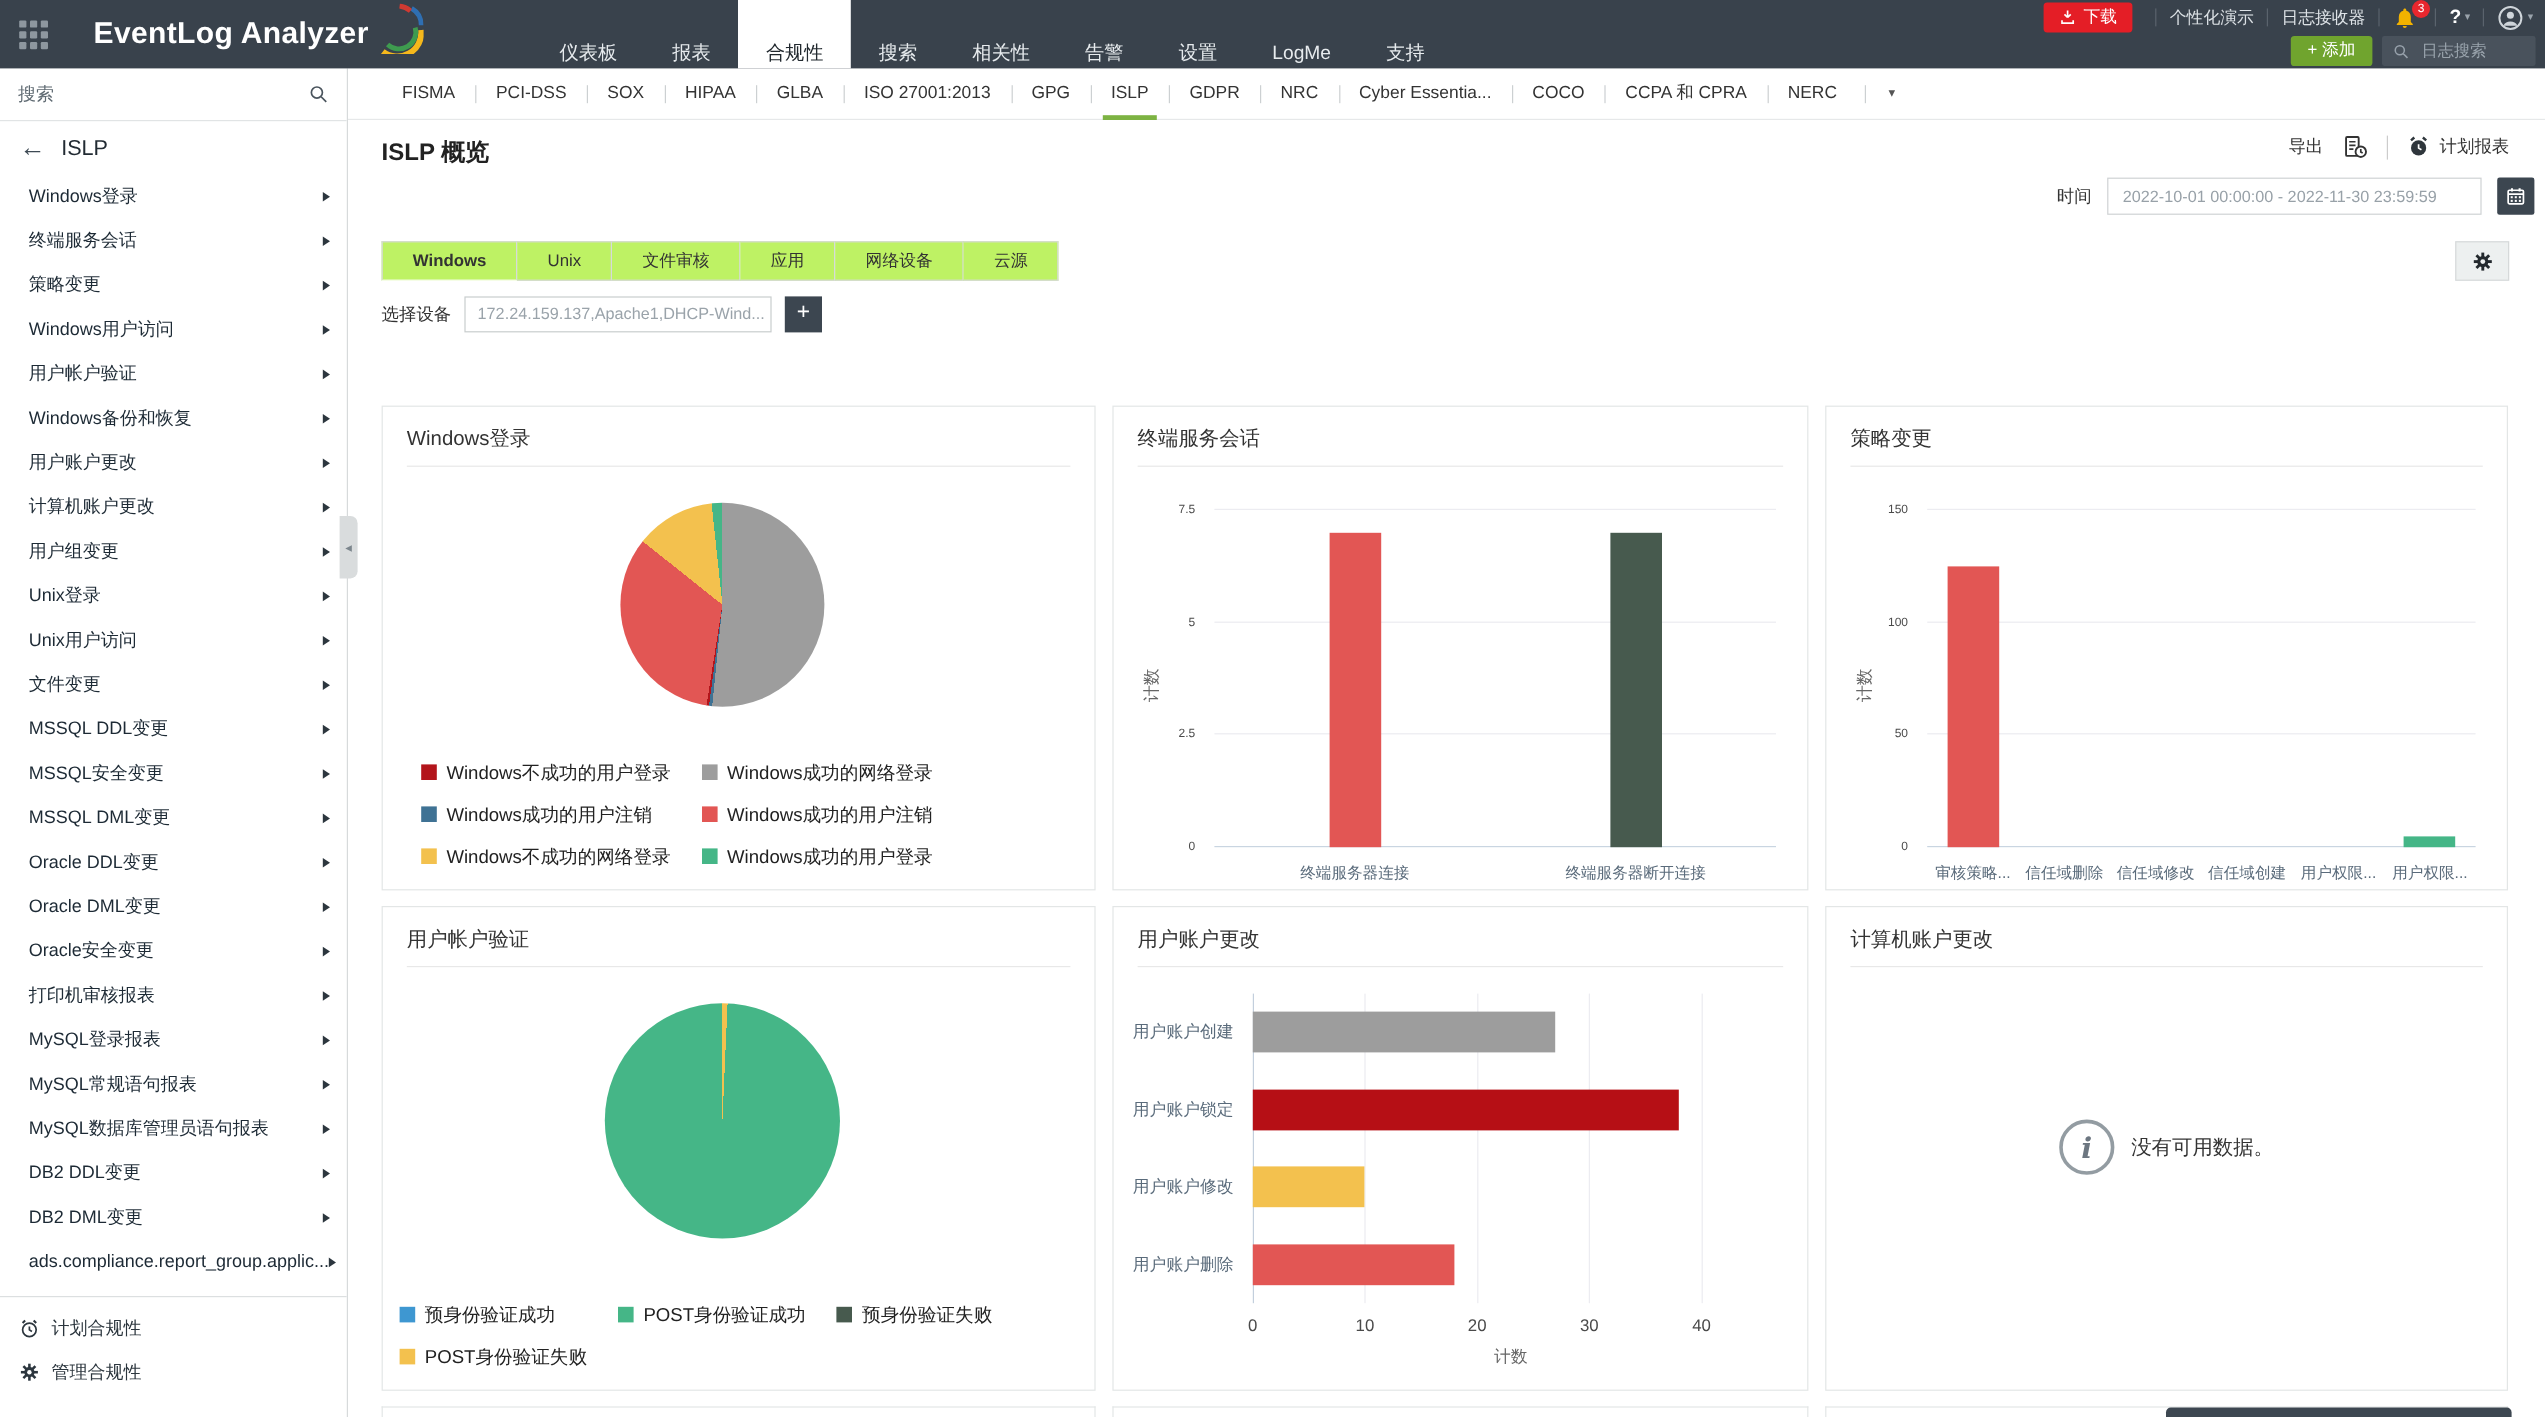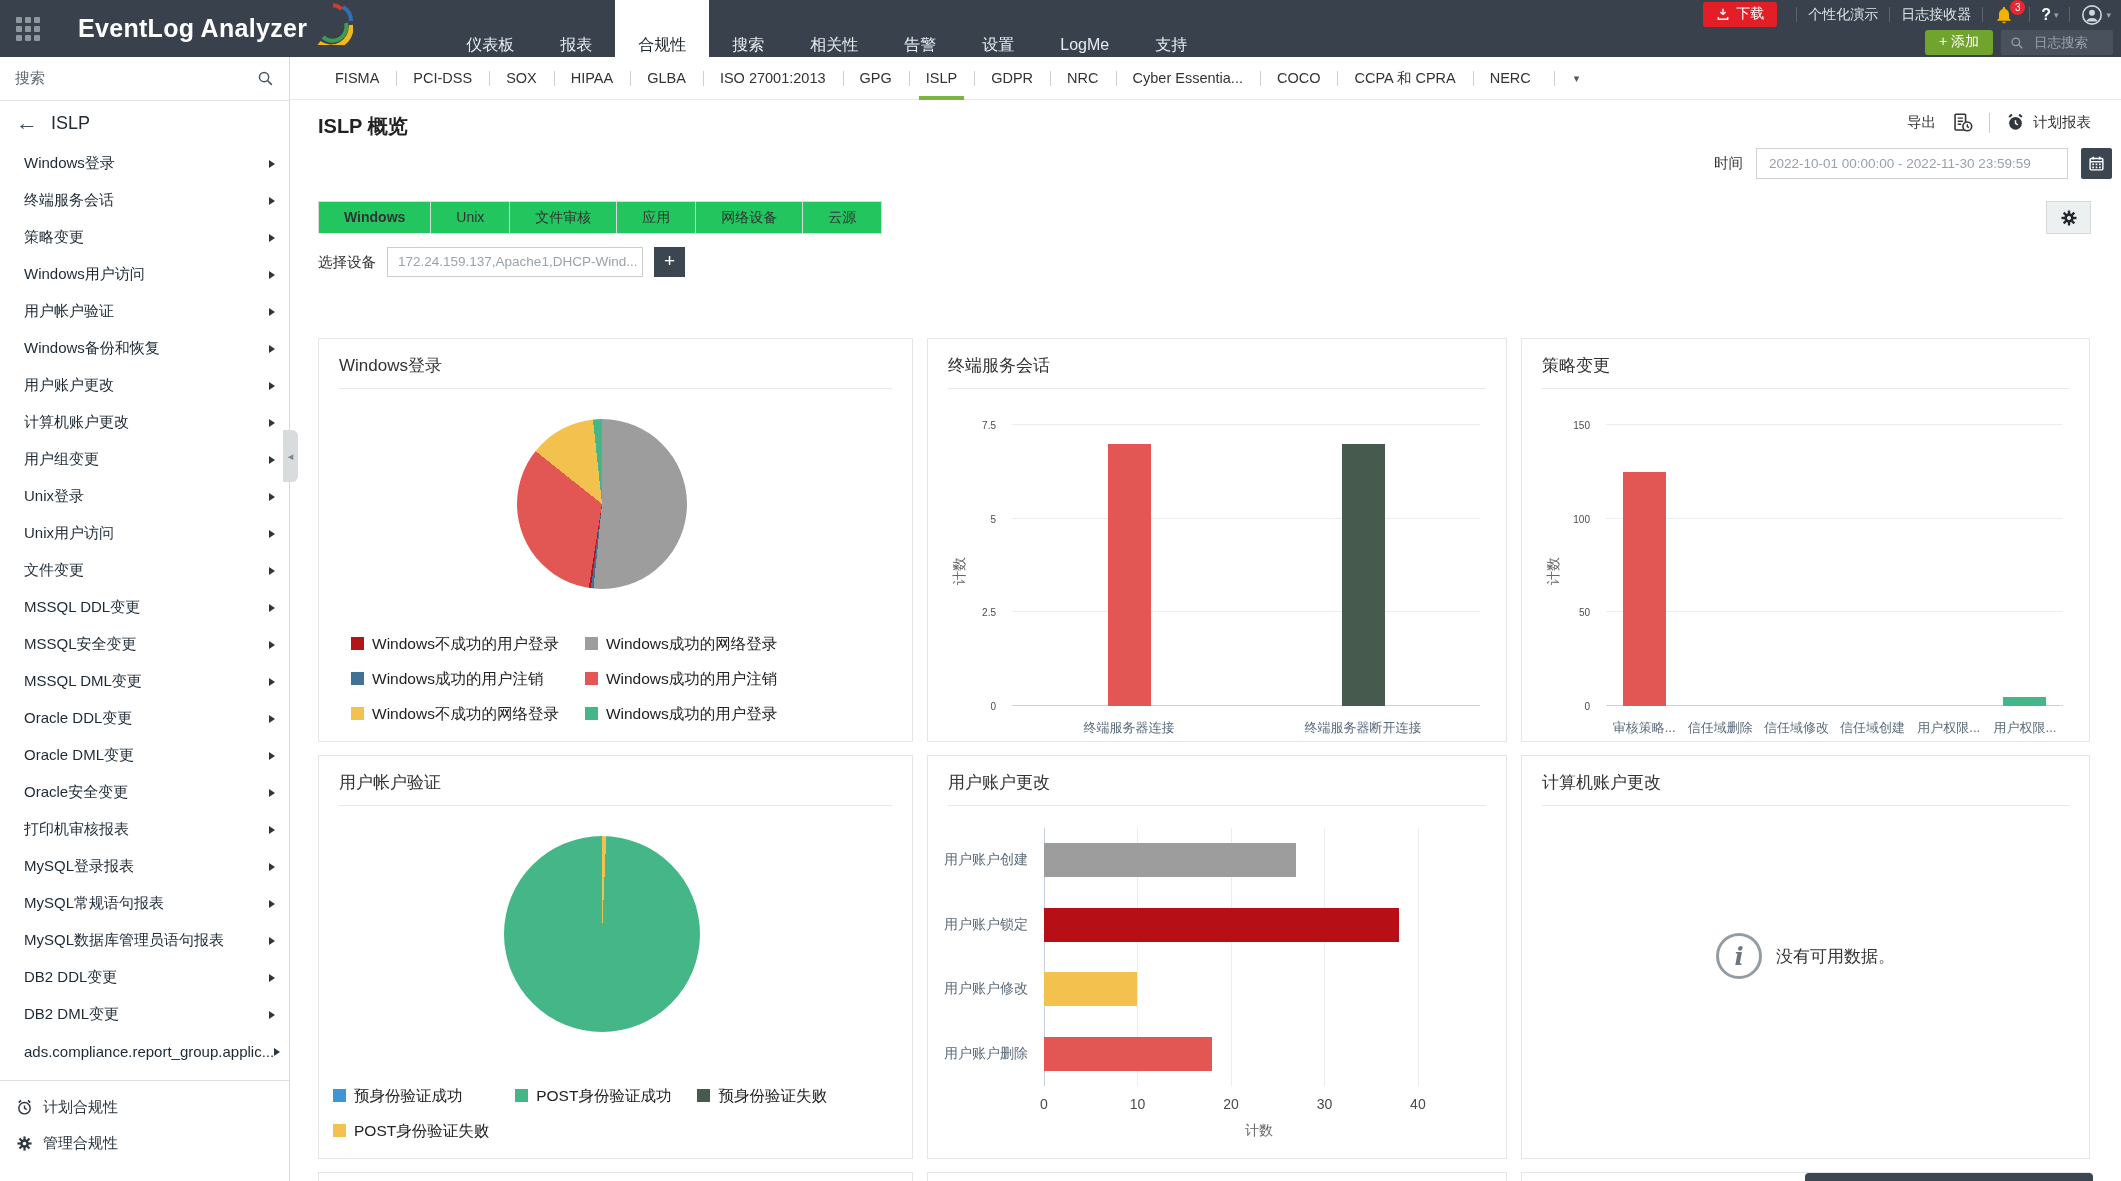--- a/index.html
+++ b/index.html
@@ -21,21 +21,21 @@
   .tr-row1 { display:flex; align-items:center; height:29px; justify-content:flex-end; padding-right:10px; }
   .btn-download { background:#e41e26; color:#fff; font-size:14px; border-radius:3px; padding:3px 13px 4px; display:flex; align-items:center; gap:6px; margin-right:8px; cursor:pointer; }
   .tr-sep { width:1px; height:15px; background:#5a636d; margin:0 11px; }
   .tr-link { color:#dde2e6; font-size:14px; cursor:pointer; }
   .bell-wrap { position:relative; width:24px; height:22px; cursor:pointer; }
   .badge { position:absolute; top:-4px; right:-7px; background:#e8272e; color:#fff; font-size:10px; min-width:15px; height:15px; border-radius:8px; text-align:center; line-height:15px; padding:0 3px; }
   .help-q { color:#fff; font-size:16px; font-weight:bold; cursor:pointer; }
   .caret { color:#9aa3ab; font-size:9px; margin-left:3px; }
   .tr-row2 { display:flex; align-items:center; justify-content:flex-end; height:27px; padding-right:8px; gap:8px; }
   .btn-add { background:#70a42e; color:#fff; font-size:14px; border-radius:3px; padding:3px 14px 4px; cursor:pointer; }
-  .top-search { background:#49525c; display:flex; align-items:center; gap:10px; width:112px; height:25px; padding:0 9px; border-radius:2px; cursor:text; }
+  .top-search { background:#49525c; display:flex; align-items:center; gap:10px; width:128px; height:25px; padding:0 9px; border-radius:2px; cursor:text; }
   .top-search span { color:#9aa4ad; font-size:13.5px; }
 
   
   .sidebar { position:absolute; left:0; top:57px; width:290px; bottom:0; background:#fff; border-right:1px solid #d7dadb; overflow:hidden; z-index:20; }
   .sb-search { height:44px; border-bottom:1px solid #e1e4e5; display:flex; align-items:center; justify-content:space-between; padding:0 15px; cursor:text; }
   .sb-search span { color:#5f6a72; font-size:15px; }
   .sb-back { height:44px; display:flex; align-items:center; gap:13px; padding:0 16px; }
   .sb-back .arrow { font-size:22px; color:#3e4a54; cursor:pointer; }
   .sb-back .lbl { font-size:18px; color:#222b33; }
   .sb-list {}
@@ -62,21 +62,21 @@
   .tool-sep { width:1px; height:20px; background:#ccc; }
   .tool-group { display:flex; align-items:center; gap:8px; cursor:pointer; }
 
   .time-row { height:33px; display:flex; align-items:center; justify-content:flex-end; padding-right:9px; gap:13px; }
   .time-label { font-size:14.5px; color:#333; }
   .time-input { width:312px; height:31px; border:1px solid #cfd2d4; background:#fff; color:#98a1a8; font-size:13.5px; line-height:29px; padding-left:12px; cursor:text; }
   .cal-btn { width:31px; height:31px; background:#3c4650; display:flex; align-items:center; justify-content:center; cursor:pointer; border-radius:2px; }
 
   .charttabs-row { position:relative; margin:21px 30px 0 28px; height:33px; }
   .charttabs { display:flex; height:33px; }
-  .charttab { height:33px; line-height:31px; padding:0 25px; font-size:14px; color:#333; border:1px solid #d6d9da; border-left:none; background:#22c55e; cursor:pointer; }
+  .charttab { height:33px; line-height:31px; padding:0 25px; font-size:14px; color:#333; border:1px solid #d6d9da; border-left:none; background:#bef264; cursor:pointer; }
   .charttab:first-child { border-left:1px solid #d6d9da; }
   .charttab.active { border-bottom:1px solid #fff; font-weight:bold; }
   .gear-box { position:absolute; right:0; top:0; width:45px; height:33px; background:#edf0f0; border:1px solid #d6d9da; display:flex; align-items:center; justify-content:center; cursor:pointer; }
 
   .device-row { display:flex; align-items:center; margin:13px 0 0 28px; gap:11px; }
   .device-label { font-size:14.5px; color:#333; }
   .device-input { width:256px; height:30px; border:1px solid #c9cdce; color:#9aa3aa; font-size:13.5px; line-height:28px; padding:0 10px; white-space:nowrap; overflow:hidden; cursor:text; }
   .plus-btn { width:31px; height:30px; background:#3c4650; color:#fff; font-size:19px; text-align:center; line-height:28px; cursor:pointer; }
 
   

